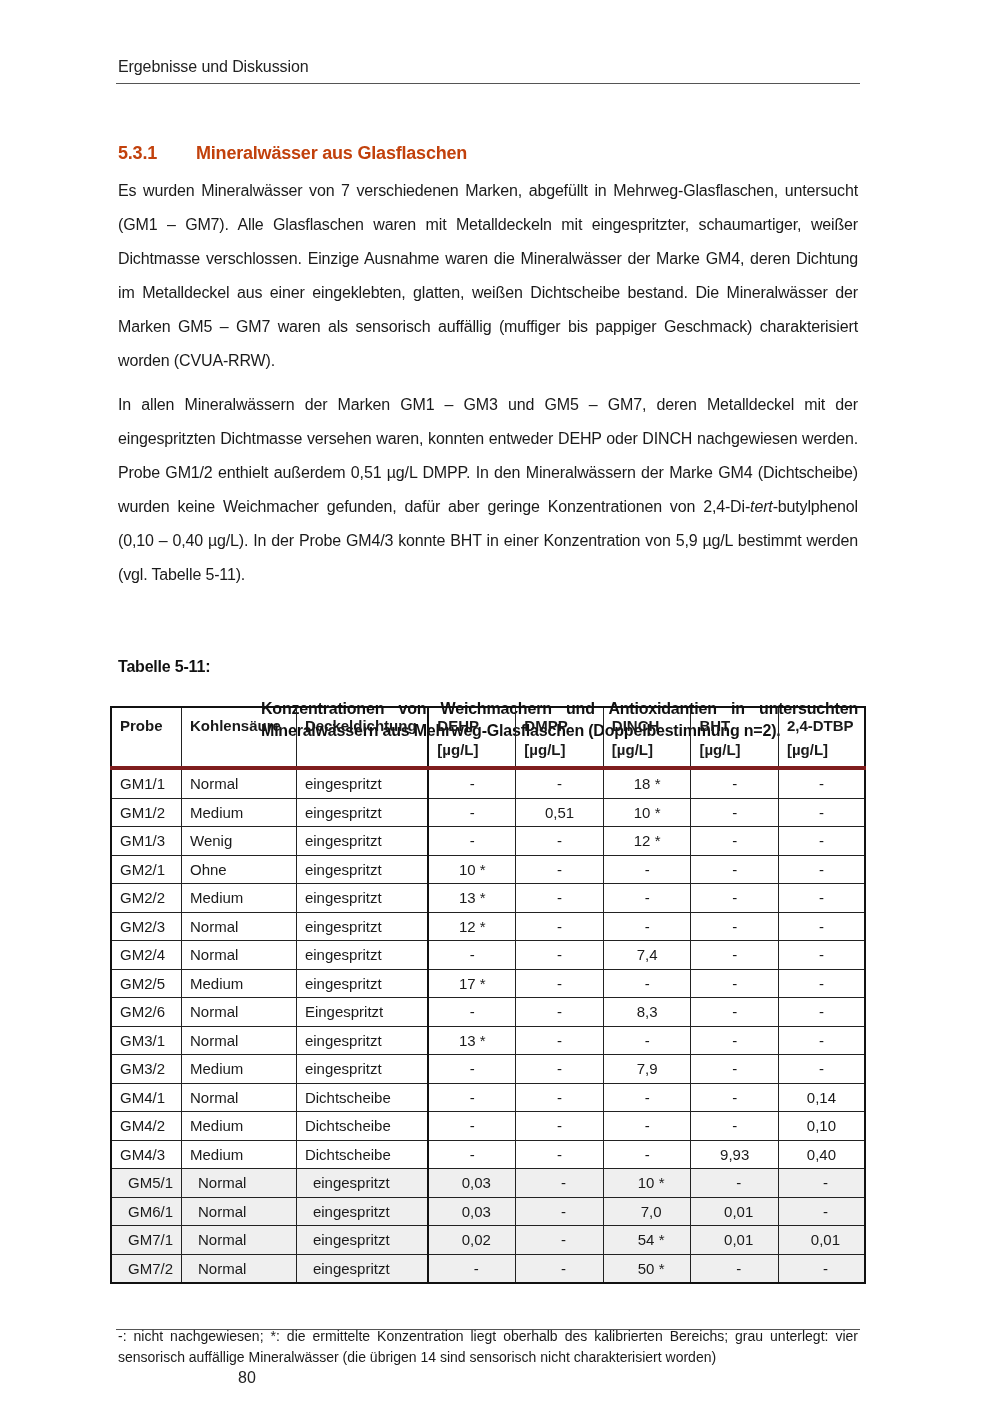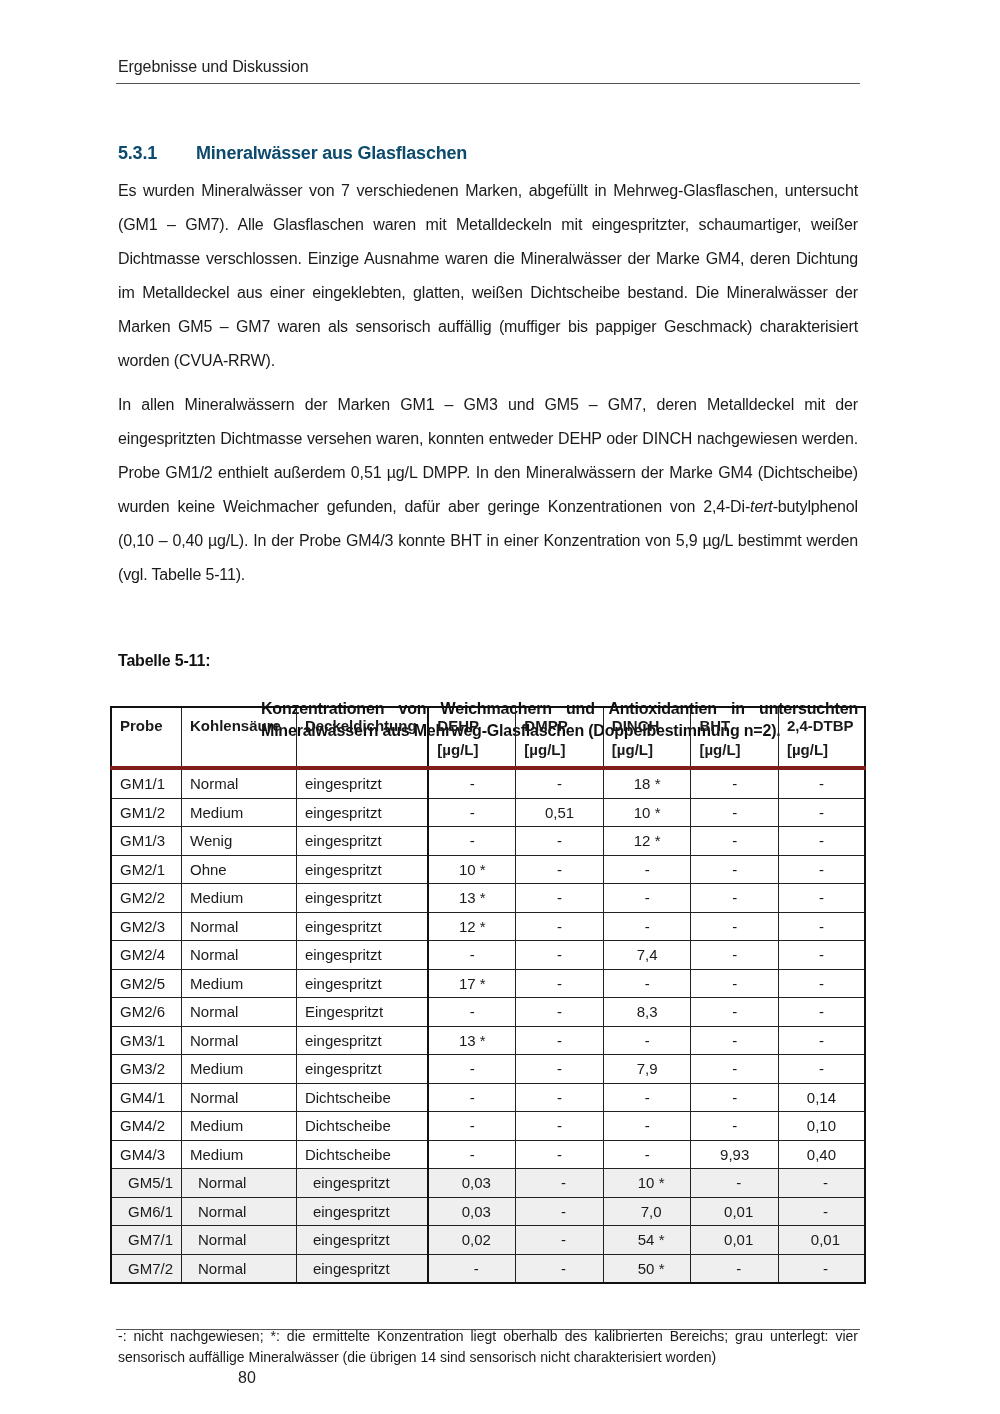--- a/index.html
+++ b/index.html
@@ -10,36 +10,36 @@
   .page-header {
     position: absolute; left: 118px; top: 58px; width: 742px;
     font-size: 16px; color: #222; letter-spacing: -0.1px;
   }
   .header-rule {
     position: absolute; left: 116px; top: 83px; width: 744px; height: 0;
     border-top: 1px solid #555;
   }
   .section-heading {
     position: absolute; left: 118px; top: 143px; font-size: 18px; font-weight: bold;
-    color: #0c4a6e; letter-spacing: -0.2px;
+    color: #c2410c; letter-spacing: -0.2px;
   }
   .section-heading .num { display: inline-block; width: 78px; }
   .paragraph {
     position: absolute; left: 118px; width: 740px;
     font-size: 16px; line-height: 34px; text-align: justify; color: #1a1a1a;
     letter-spacing: -0.15px;
   }
   #para1 { top: 174px; }
   #para2 { top: 388px; }
   .caption {
     position: absolute; left: 118px; top: 650px; width: 740px;
     font-size: 16px; font-weight: bold; line-height: 22px; color: #111;
     display: flex; letter-spacing: -0.2px;
   }
-  .caption .label { width: 143px; flex: none; }
+  .caption .label { width: 143px; flex: none; margin-top: 6px; }
   .caption .text { flex: 1; text-align: justify; margin-top: 48px; }
   table.data-table {
     position: absolute; left: 110px; top: 706px; width: 756px;
     border-collapse: collapse; font-size: 15px; color: #1a1a1a;
     border: 2px solid #111;
   }
   table.data-table th, table.data-table td {
     border: 1px solid #222; padding: 0 8px; height: 27.5px;
   }
   table.data-table th {

